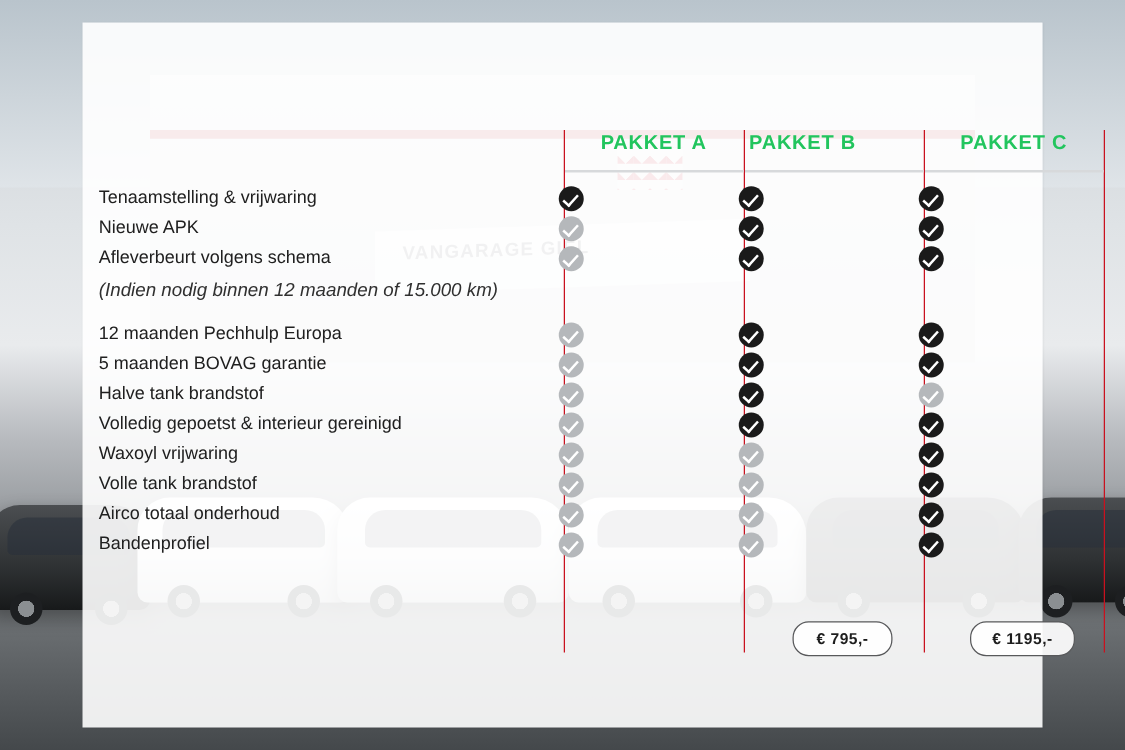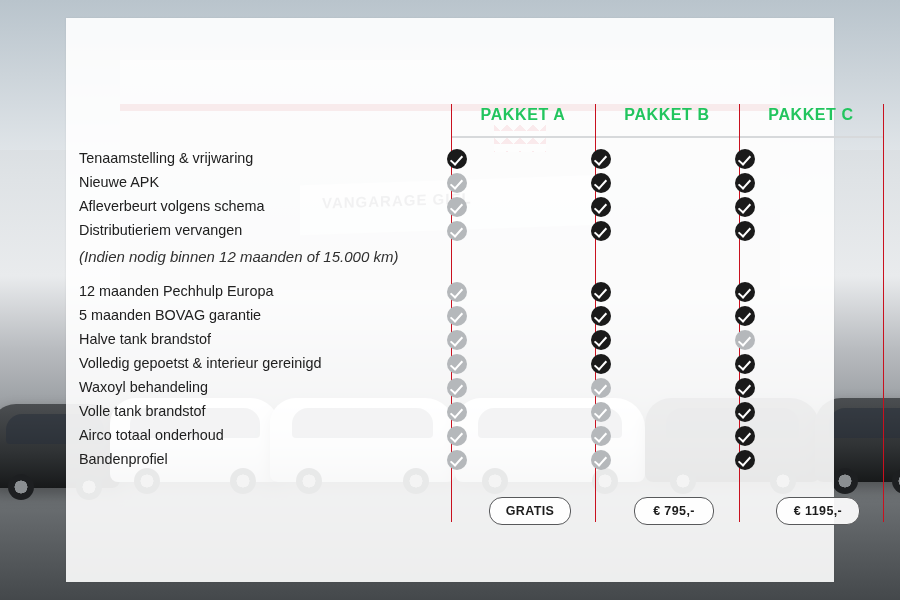--- a/index.html
+++ b/index.html
@@ -115,21 +115,21 @@
     position: absolute;
     top: 88px;
     width: 144px;
     text-align: center;
     font-size: 16px;
     color: #22c55e;
     letter-spacing: .6px;
     font-weight: bold;
   }
   .head-1 { left: 385px; }
-  .head-2 { left: 529px; }
+  .head-2 { left: 504px; }
   .head-3 { left: 673px; }
 
   .head-underline {
     position: absolute;
     top: 118px;
     height: 2px;
     background: #d7d9db;
   }
   .hu-1 { left: 386px; width: 143px; }
   .hu-2 { left: 530px; width: 143px; }
@@ -290,26 +290,20 @@
       </div>
 
       <div class="row">
         <div class="label">Afleverbeurt volgens schema</div>
         <div class="mark m1"><span class="check off"></span></div>
         <div class="mark m2"><span class="check on"></span></div>
         <div class="mark m3"><span class="check on"></span></div>
       </div>
 
 
-      <div class="row">
-        <div class="label">Distributieriem vervangen</div>
-        <div class="mark m1"><span class="check off"></span></div>
-        <div class="mark m2"><span class="check on"></span></div>
-        <div class="mark m3"><span class="check on"></span></div>
-      </div>
 
       <div class="row note-row">
         <div class="note">(Indien nodig binnen 12 maanden of 15.000 km)</div>
       </div>
 
       <div class="row gap"></div>
 
       <div class="row">
         <div class="label">12 maanden Pechhulp Europa</div>
         <div class="mark m1"><span class="check off"></span></div>
@@ -332,21 +326,21 @@
       </div>
 
       <div class="row">
         <div class="label">Volledig gepoetst &amp; interieur gereinigd</div>
         <div class="mark m1"><span class="check off"></span></div>
         <div class="mark m2"><span class="check on"></span></div>
         <div class="mark m3"><span class="check on"></span></div>
       </div>
 
       <div class="row">
-        <div class="label">Waxoyl behandeling</div>
+        <div class="label">Waxoyl vrijwaring</div>
         <div class="mark m1"><span class="check off"></span></div>
         <div class="mark m2"><span class="check off"></span></div>
         <div class="mark m3"><span class="check on"></span></div>
       </div>
 
       <div class="row">
         <div class="label">Volle tank brandstof</div>
         <div class="mark m1"><span class="check off"></span></div>
         <div class="mark m2"><span class="check off"></span></div>
         <div class="mark m3"><span class="check on"></span></div>
@@ -361,18 +355,17 @@
 
       <div class="row">
         <div class="label">Bandenprofiel</div>
         <div class="mark m1"><span class="check off"></span></div>
         <div class="mark m2"><span class="check off"></span></div>
         <div class="mark m3"><span class="check on"></span></div>
       </div>
 
     </div>
 
-    <div class="price p1">GRATIS</div>
     <div class="price p2">€ 795,-</div>
     <div class="price p3">€ 1195,-</div>
 
   </div>
 </div>
 
 </body></html>

